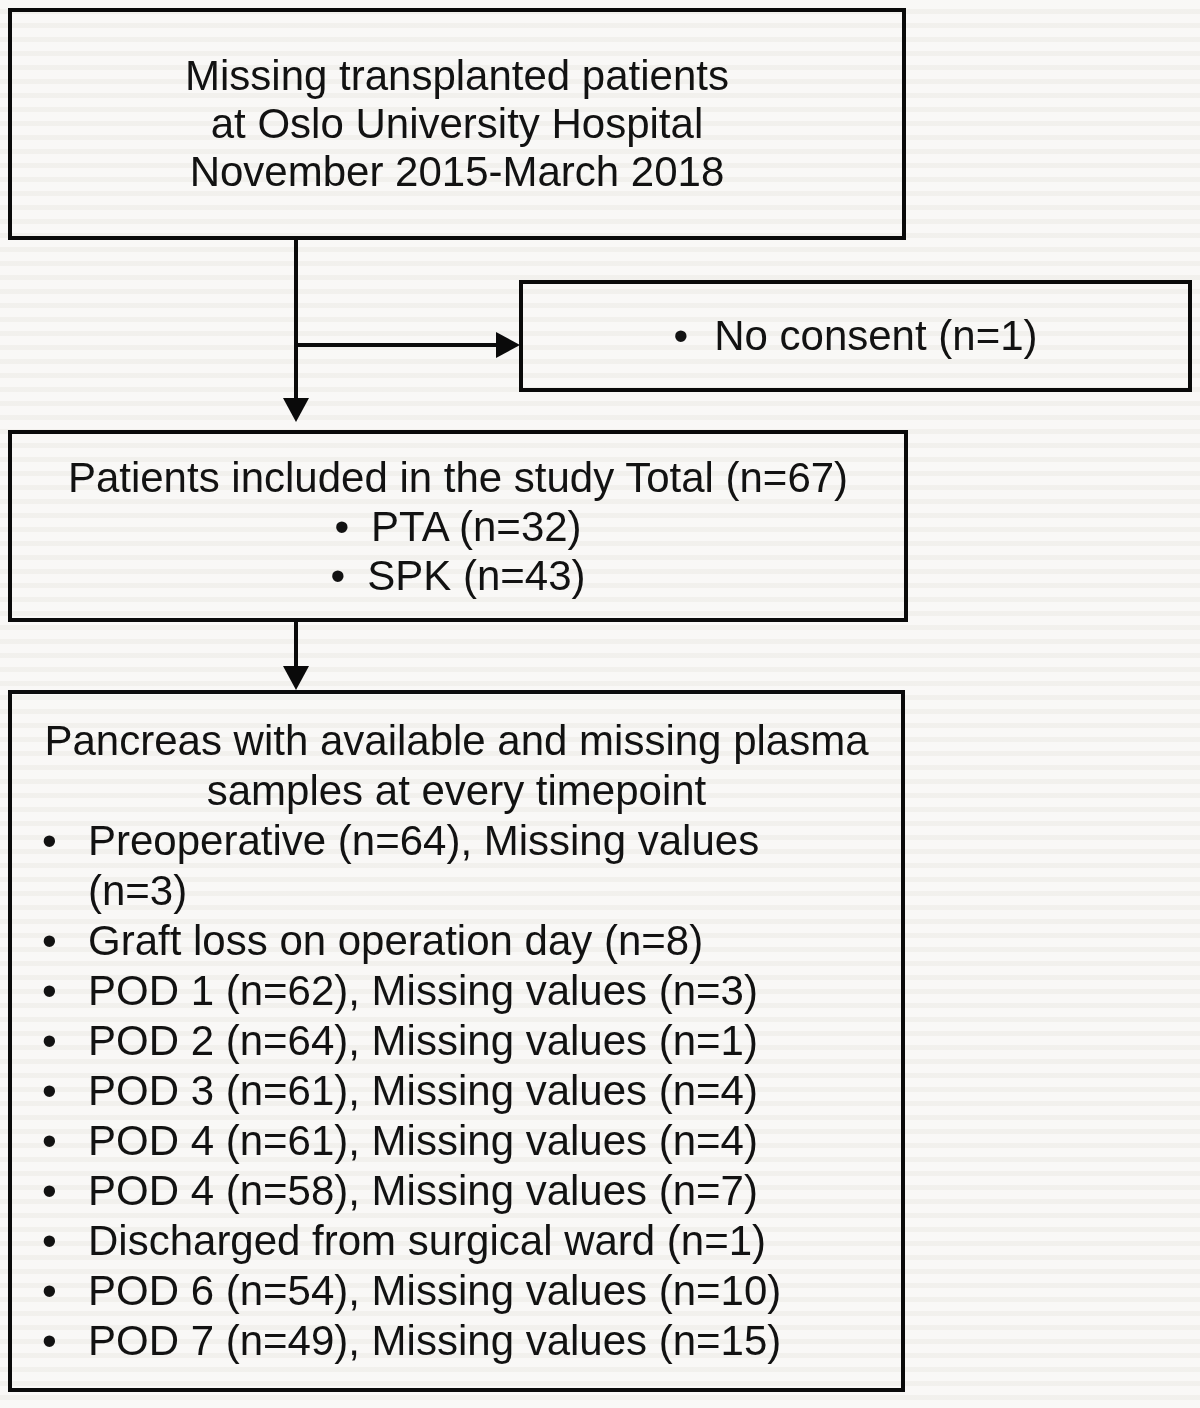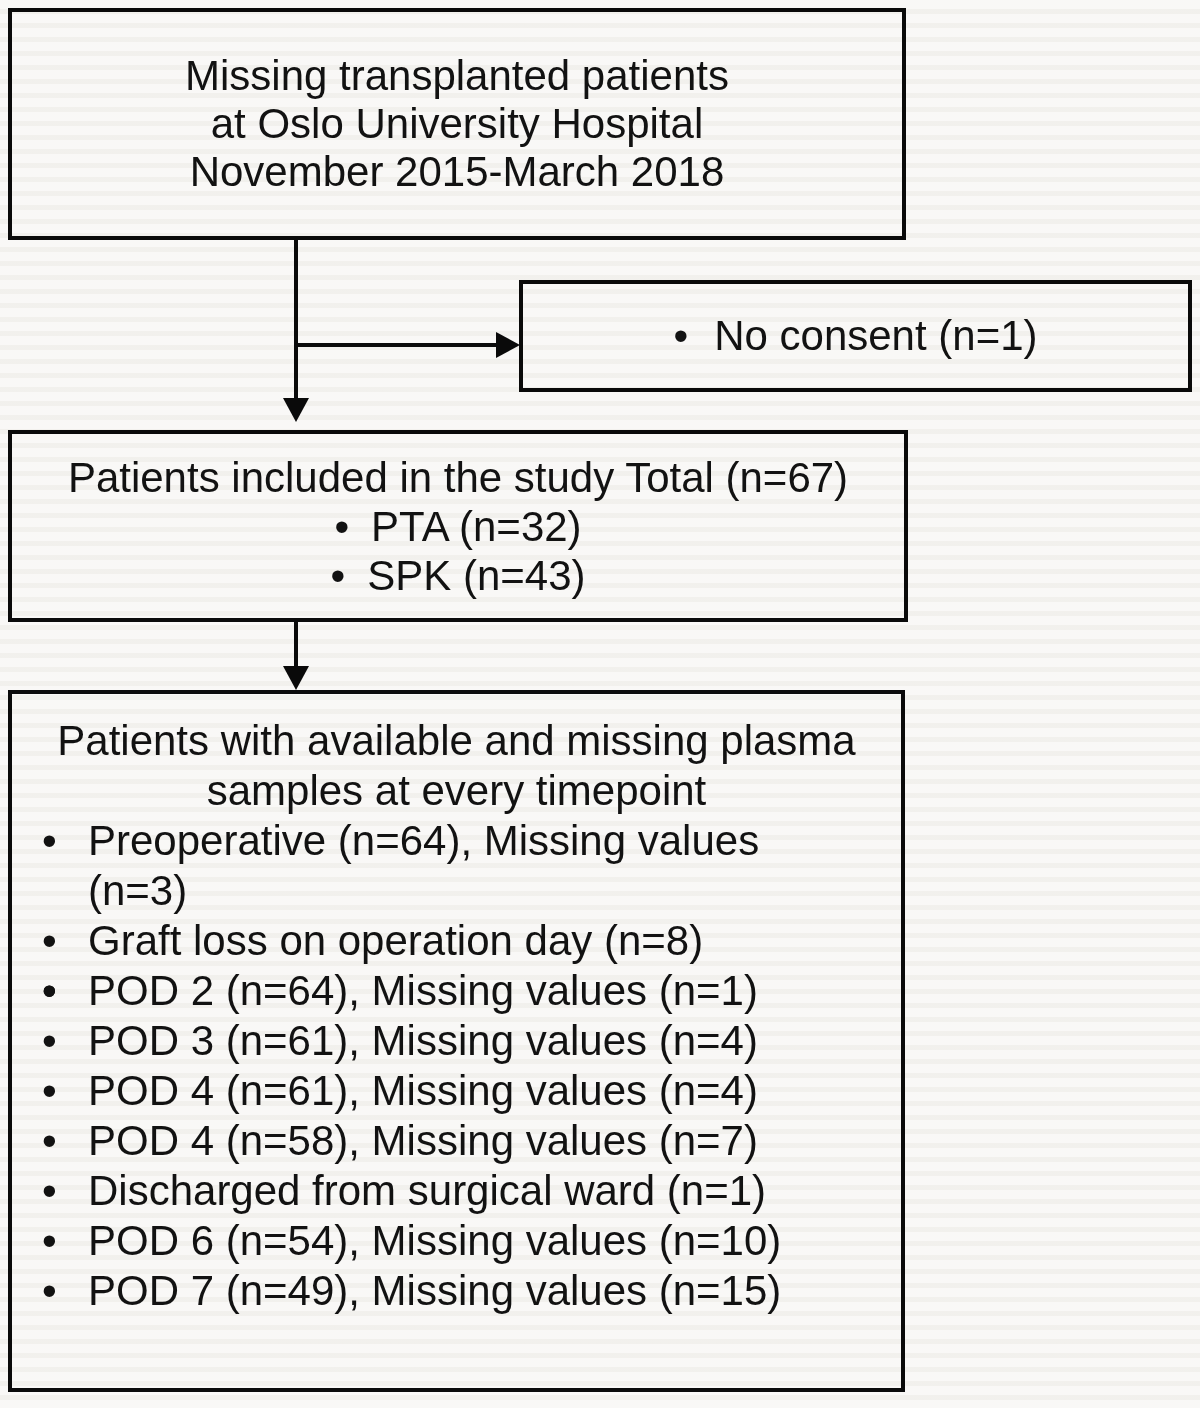--- a/index.html
+++ b/index.html
@@ -124,35 +124,36 @@
           <span class="dot">•</span>
           <span>SPK (n=43)</span>
         </span>
       </li>
       </ul>
   </div>
 
   <div class="box box-timepoints">
     <div class="title">
       <ul class="row-list">
-          <li>Patients with available and missing plasma</li>
+          <li>Pancreas with available and missing plasma</li>
           <li>samples at every timepoint</li>
         </ul>
     </div>
     <ul class="tp-list">
         <li>
         <span class="dot">•</span>
         <span>Preoperative (n=64), Missing values (n=3)</span>
       </li>
         <li>
         <span class="dot">•</span>
         <span>Graft loss on operation day (n=8)</span>
       </li>
         <li>
         <span class="dot">•</span>
+        <span>POD 1 (n=62), Missing values (n=3)</span>
       </li>
         <li>
         <span class="dot">•</span>
         <span>POD 2 (n=64), Missing values (n=1)</span>
       </li>
         <li>
         <span class="dot">•</span>
         <span>POD 3 (n=61), Missing values (n=4)</span>
       </li>
         <li>

